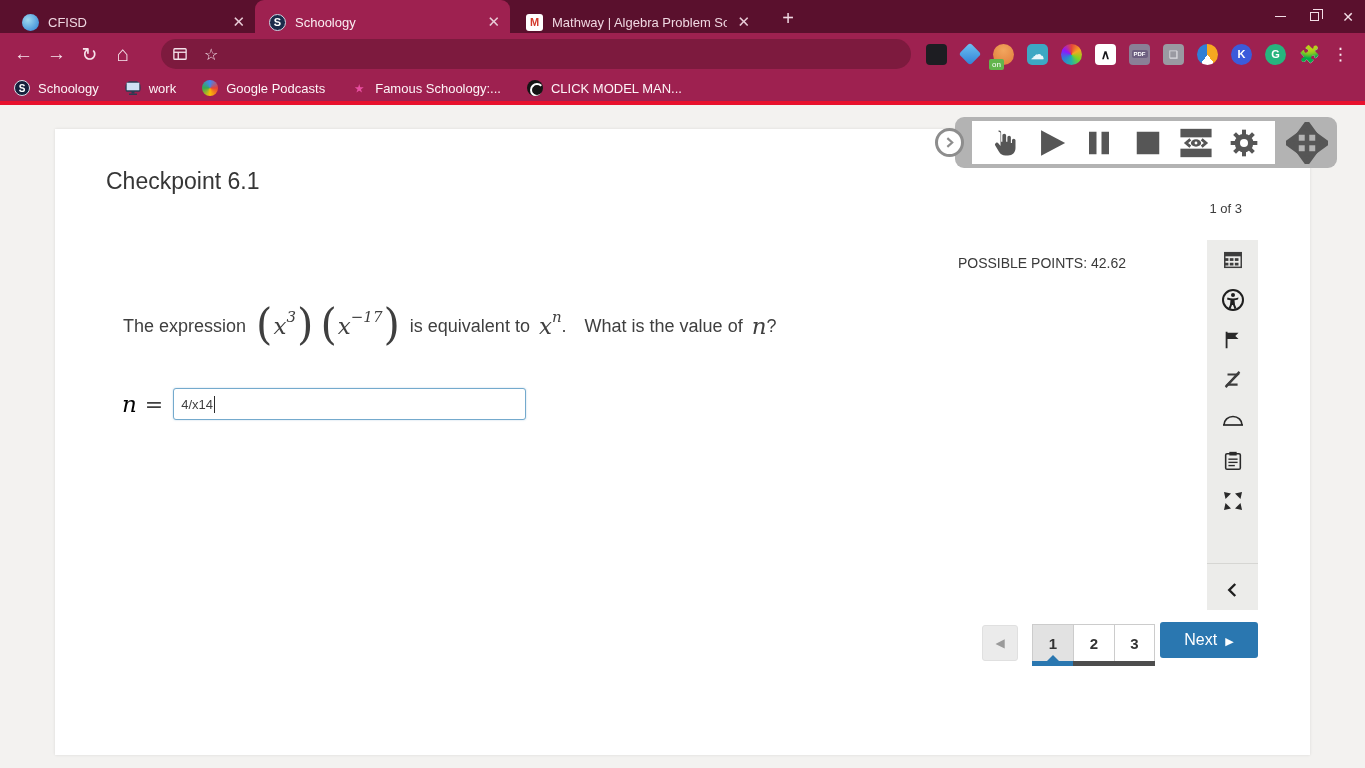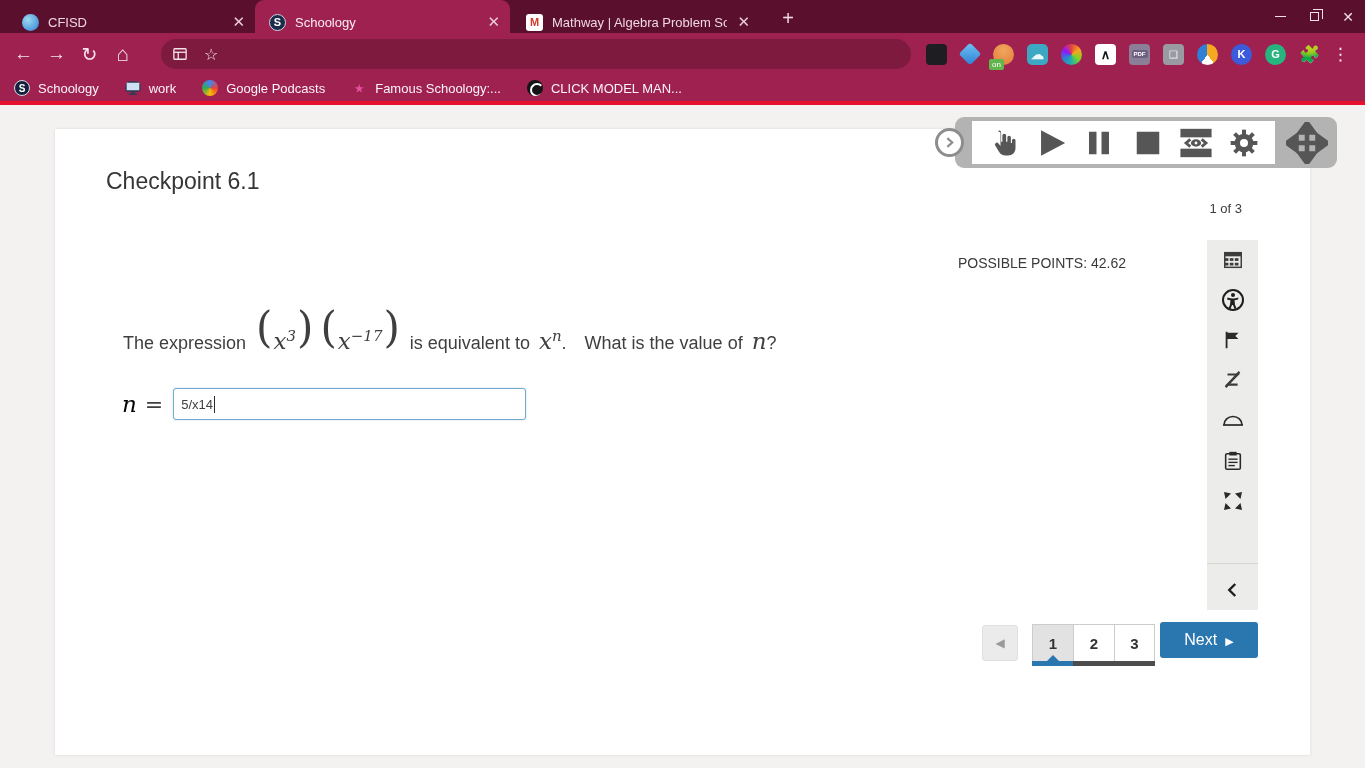--- a/index.html
+++ b/index.html
@@ -73,21 +73,21 @@
   .tts-ico { width:34px; height:34px; display:flex; align-items:center; justify-content:center; }
   .tts-chevcircle { position:absolute; left:-20px; top:11px; width:29px; height:29px; border-radius:50%; background:#fff; border:3px solid #8d8d8d; display:flex; align-items:center; justify-content:center; }
   .tts-drag { position:absolute; right:7px; top:4px; width:46px; height:43px; display:flex; align-items:center; justify-content:center; }
 
   
   .pagetitle { position:absolute; left:106px; top:168px; font-size:23px; color:#363636; }
   .pageindicator { position:absolute; right:123px; top:201px; font-size:13px; color:#3c3c3c; }
   .points { position:absolute; right:239px; top:255px; font-size:14px; color:#3a3a3a; }
 
   
-  .question { position:absolute; left:123px; top:298px; height:56px; display:flex; align-items:flex-end; color:#3f3f3f; font-size:18px; }
+  .question { position:absolute; left:123px; top:298px; height:56px; display:flex; align-items:center; color:#3f3f3f; font-size:18px; }
   .mvar { font-family:"DejaVu Serif", serif; font-style:italic; font-size:23px; }
   .mexp { font-family:"DejaVu Serif", serif; font-style:italic; font-size:15px; position:relative; top:-9px; }
   .paren { font-family:"DejaVu Serif", serif; font-size:42px; font-weight:200; position:relative; top:-2px; padding:0 1px; }
   .qgap { width:9px; } .qgap-s { width:5px; }
 
   
   .answerrow { position:absolute; left:122px; top:388px; display:flex; align-items:center; }
   .meq { font-family:"DejaVu Serif", serif; font-size:22px; color:#3f3f3f; margin:0 10px 0 8px; }
   .answerbox { width:353px; height:32px; border:1px solid #74aacd; border-radius:3px; background:#fff; display:flex; align-items:center; padding-left:7px; box-shadow:0 0 2px rgba(60,130,180,.35); }
   .answerbox .val { font-size:13px; color:#3f3f3f; }
@@ -303,21 +303,21 @@
     <span>What is the value of</span>
     <span class="qgap"></span>
     <span class="mvar">n</span>
       <span>?</span>
   </div>
 
   <div class="answerrow">
     <span class="mvar">n</span>
     <span class="meq">=</span>
     <div class="answerbox">
-      <span class="val">5/x14</span>
+      <span class="val">4/x14</span>
       <span class="caret"></span>
     </div>
   </div>
 
   <div class="toolstrip">
     <div class="tool">
       <svg width="22" height="22" viewBox="0 0 24 24">
           <g fill="#3d3d3d">
             <rect x="3" y="4" width="18" height="4"></rect>
             <rect x="3" y="10" width="4" height="3"></rect>

